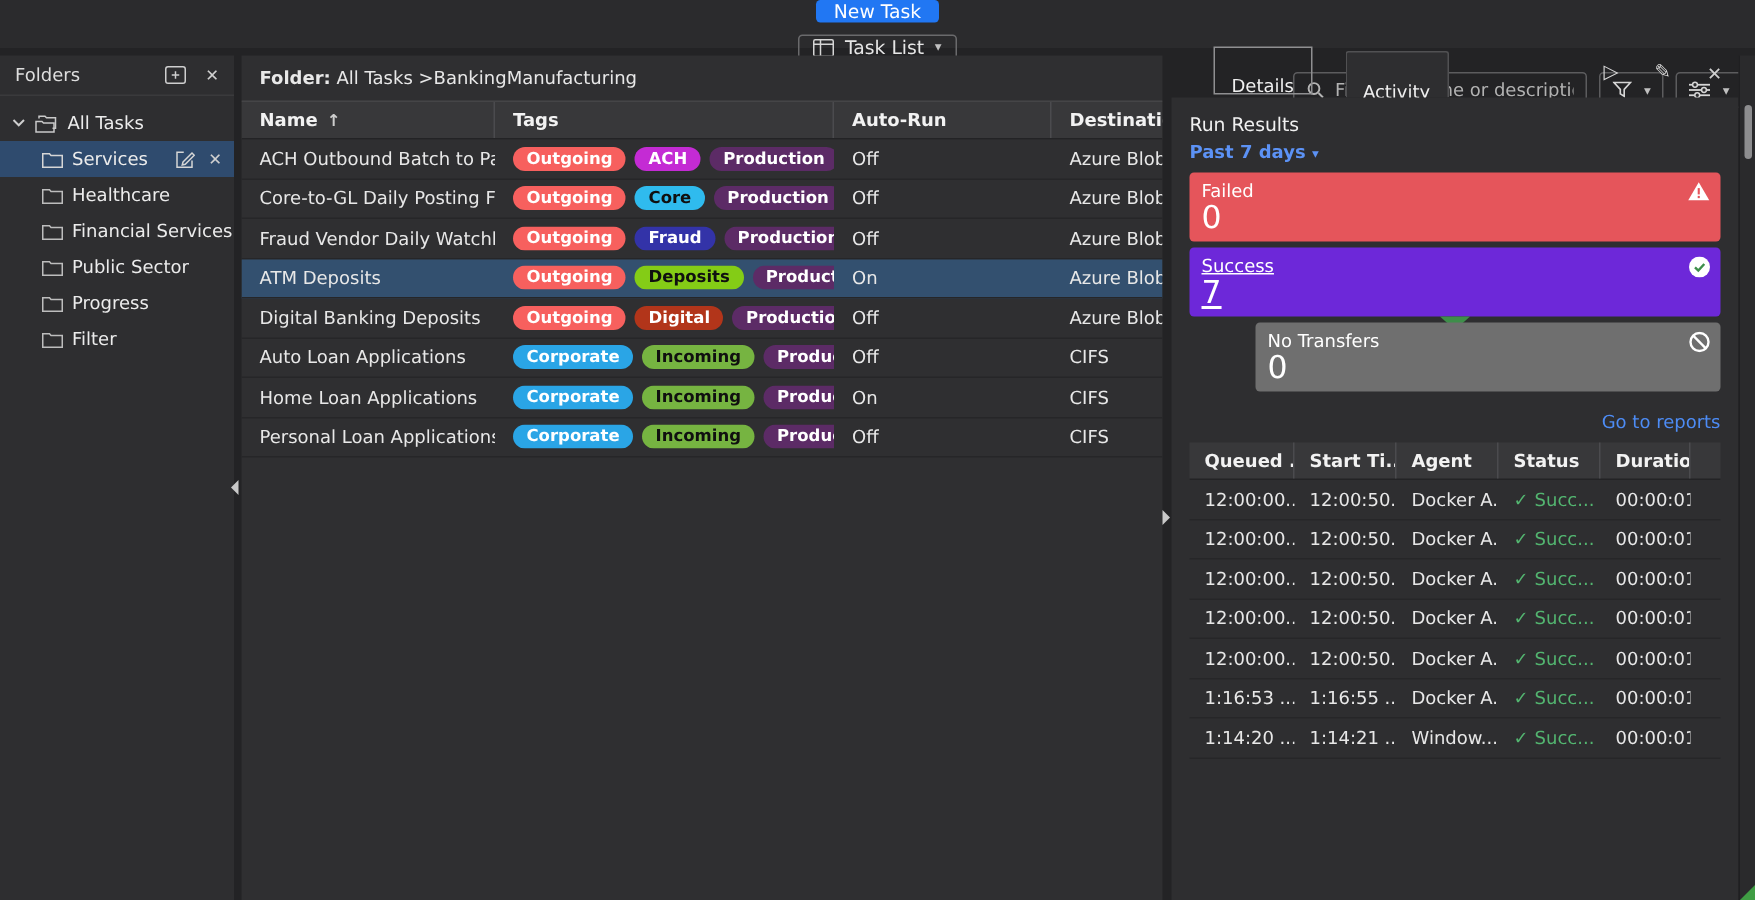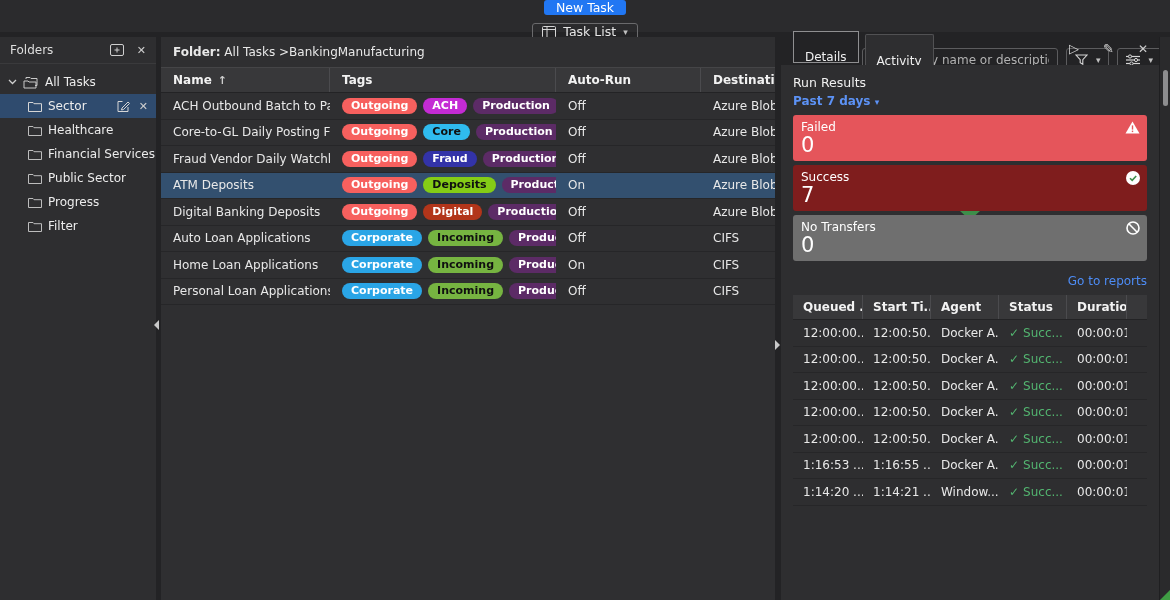--- a/index.html
+++ b/index.html
@@ -51,21 +51,21 @@
 
   
   .hl { position:absolute; left:154px; top:320px; width:0; height:0;
         border-right:5px solid #c9c9c9; border-top:5px solid transparent; border-bottom:5px solid transparent; }
   .hr { position:absolute; left:775px; top:340px; width:0; height:0;
         border-left:5px solid #c9c9c9; border-top:5px solid transparent; border-bottom:5px solid transparent; }
 
   
   .rpanel { position:absolute; top:37px; left:781px; right:0; bottom:0; }
   .rtabs { height:28px; display:flex; align-items:flex-end; padding-left:12px; position:relative; }
-  .rtab { height:24px; line-height:22px; padding:15px 11px; color:#f0f0f0; }
+  .rtab { height:24px; line-height:22px; padding:15px 11px; color:#f0f0f0;margin-left:16px; }
   .rtab.details { border:1px solid #8f8f91; margin-bottom:2px; height:22px; line-height:20px; margin-right:6px; }
   .rtab.activity { background:#2e2e30; border:1px solid #515153; border-bottom:none; border-radius:2px 2px 0 0; }
   .rtab-icons { position:absolute; right:22px; top:4px; display:flex; gap:24px; align-items:center; color:#d8d8d8; font-size:13px; }
   .rcontent { position:absolute; top:28px; left:0; right:11px; bottom:0; background:#2e2e30; padding:10px 12px 0 12px; }
   .rr-title { font-size:12.5px; color:#f0f0f0; }
   .rr-range { color:#5c92f5; margin-top:4px; font-weight:bold; }
   .rr-range .caret { color:#5c92f5; }
   .cards { display:flex; gap:4px; margin-top:7px;flex-direction:column; }
   .card { flex:1; height:45px; border-radius:3px; padding:5px 8px; position:relative; color:#fff; }
   .card .cnt { font-size:21px; line-height:1.05; }
@@ -170,21 +170,21 @@
           </svg>
       </span>
       <span>All Tasks</span>
     </div>
     <div class="sitem child selected">
       <span>
         <svg width="14" height="11" viewBox="0 0 14 11">
             <path d="M0.5 1.5 h4.5 l1 1.2 h7.5 v7.8 h-13 z" fill="none" stroke="#d6d6d6"></path>
           </svg>
       </span>
-      <span>Sector</span>
+      <span>Services</span>
       <span class="acts">
         <span>
           <svg width="13" height="13" viewBox="0 0 13 13">
               <path d="M11 7 v4.5 h-10 v-10 h4.5" fill="none" stroke="#d6d6d6"></path>
               <path d="M5 8 l6-6 1.5 1.5 -6 6 -2 .5 z" fill="none" stroke="#d6d6d6"></path>
             </svg>
         </span>
         <span class="x">✕</span>
       </span>
     </div>
@@ -407,31 +407,31 @@
         <div>Failed</div>
         <div class="cnt">0</div>
         <span class="cicon">
           <svg width="15" height="13" viewBox="0 0 15 13">
               <path d="M7.5 0.5 L14.5 12.5 H0.5 Z" fill="#fff"></path>
               <rect x="6.8" y="4.4" width="1.4" height="4.2" fill="#e5555b"></rect>
               <rect x="6.8" y="9.6" width="1.4" height="1.5" fill="#e5555b"></rect>
             </svg>
         </span>
       </div>
-      <div class="card success" style="background: #7f1d1d;">
+      <div class="card success" style="background: #6d28d9; text-decoration: underline;">
         <div>Success</div>
         <div class="cnt">7</div>
         <span class="cicon">
           <svg width="14" height="14" viewBox="0 0 14 14">
               <circle cx="7" cy="7" r="7" fill="#fff"></circle>
               <polyline points="4,7.2 6.2,9.4 10.2,5" fill="none" stroke="#3e8e4a" stroke-width="1.6"></polyline>
             </svg>
         </span>
       </div>
-      <div class="card" style="background: rgb(111, 111, 111);">
+      <div class="card" style="background: rgb(111, 111, 111); margin-left: 44px;">
         <div>No Transfers</div>
         <div class="cnt">0</div>
         <span class="cicon">
           <svg width="14" height="14" viewBox="0 0 14 14">
               <circle cx="7" cy="7" r="6" fill="none" stroke="#fff" stroke-width="1.6"></circle>
               <line x1="2.8" y1="2.8" x2="11.2" y2="11.2" stroke="#fff" stroke-width="1.6"></line>
             </svg>
         </span>
       </div>
     </div>

